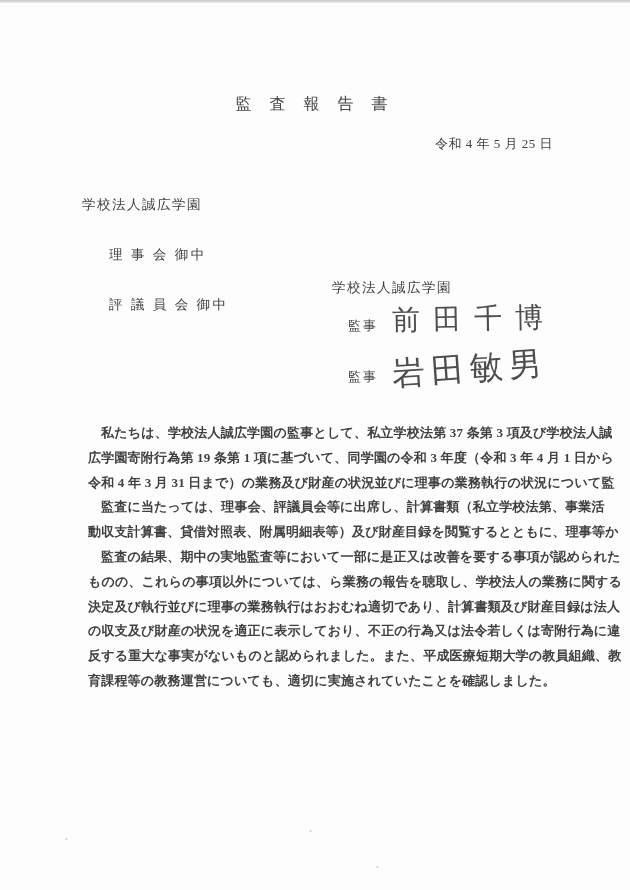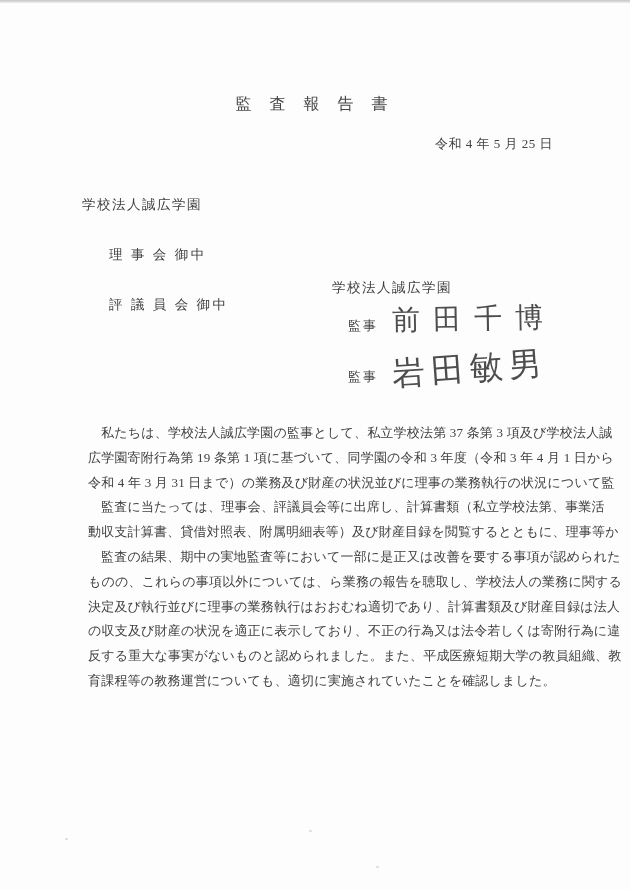--- a/index.html
+++ b/index.html
@@ -40,21 +40,21 @@
   .sig-role { position:absolute; left:0; top:12px; font-size:13px; letter-spacing:2px; }
   .sig-name {
     position:absolute; left:44px; top:-5px;
     font-size:28px; color:#4d4d4d; white-space:nowrap;
     font-weight:400;
   }
   .sig-name-0 { letter-spacing:13px; transform:rotate(-1deg); }
   .sig-name-1 { font-size:33px; letter-spacing:6px; top:-4px; transform:rotate(-4deg); transform-origin:left center; }
   .doc-body {
     position:absolute; top:421px; left:88px; width:480px;
-    font-size:13px; line-height:24.8px; color:#404040;
+    font-size:13px; line-height:24.8px; color:#404040;font-weight:bold;
   }
   .body-line { height:24.8px; white-space:nowrap; letter-spacing:0.2px; }
   .body-line.indent { text-indent:1em; }
   .speck { position:absolute; width:3px; height:2px; background:#d9d9d9; border-radius:50%; }
   .speck-1 { left:65px;  top:838px; }
   .speck-2 { left:309px; top:830px; }
   .speck-3 { left:376px; top:866px; }
 </style>
 </head>
 <body>

